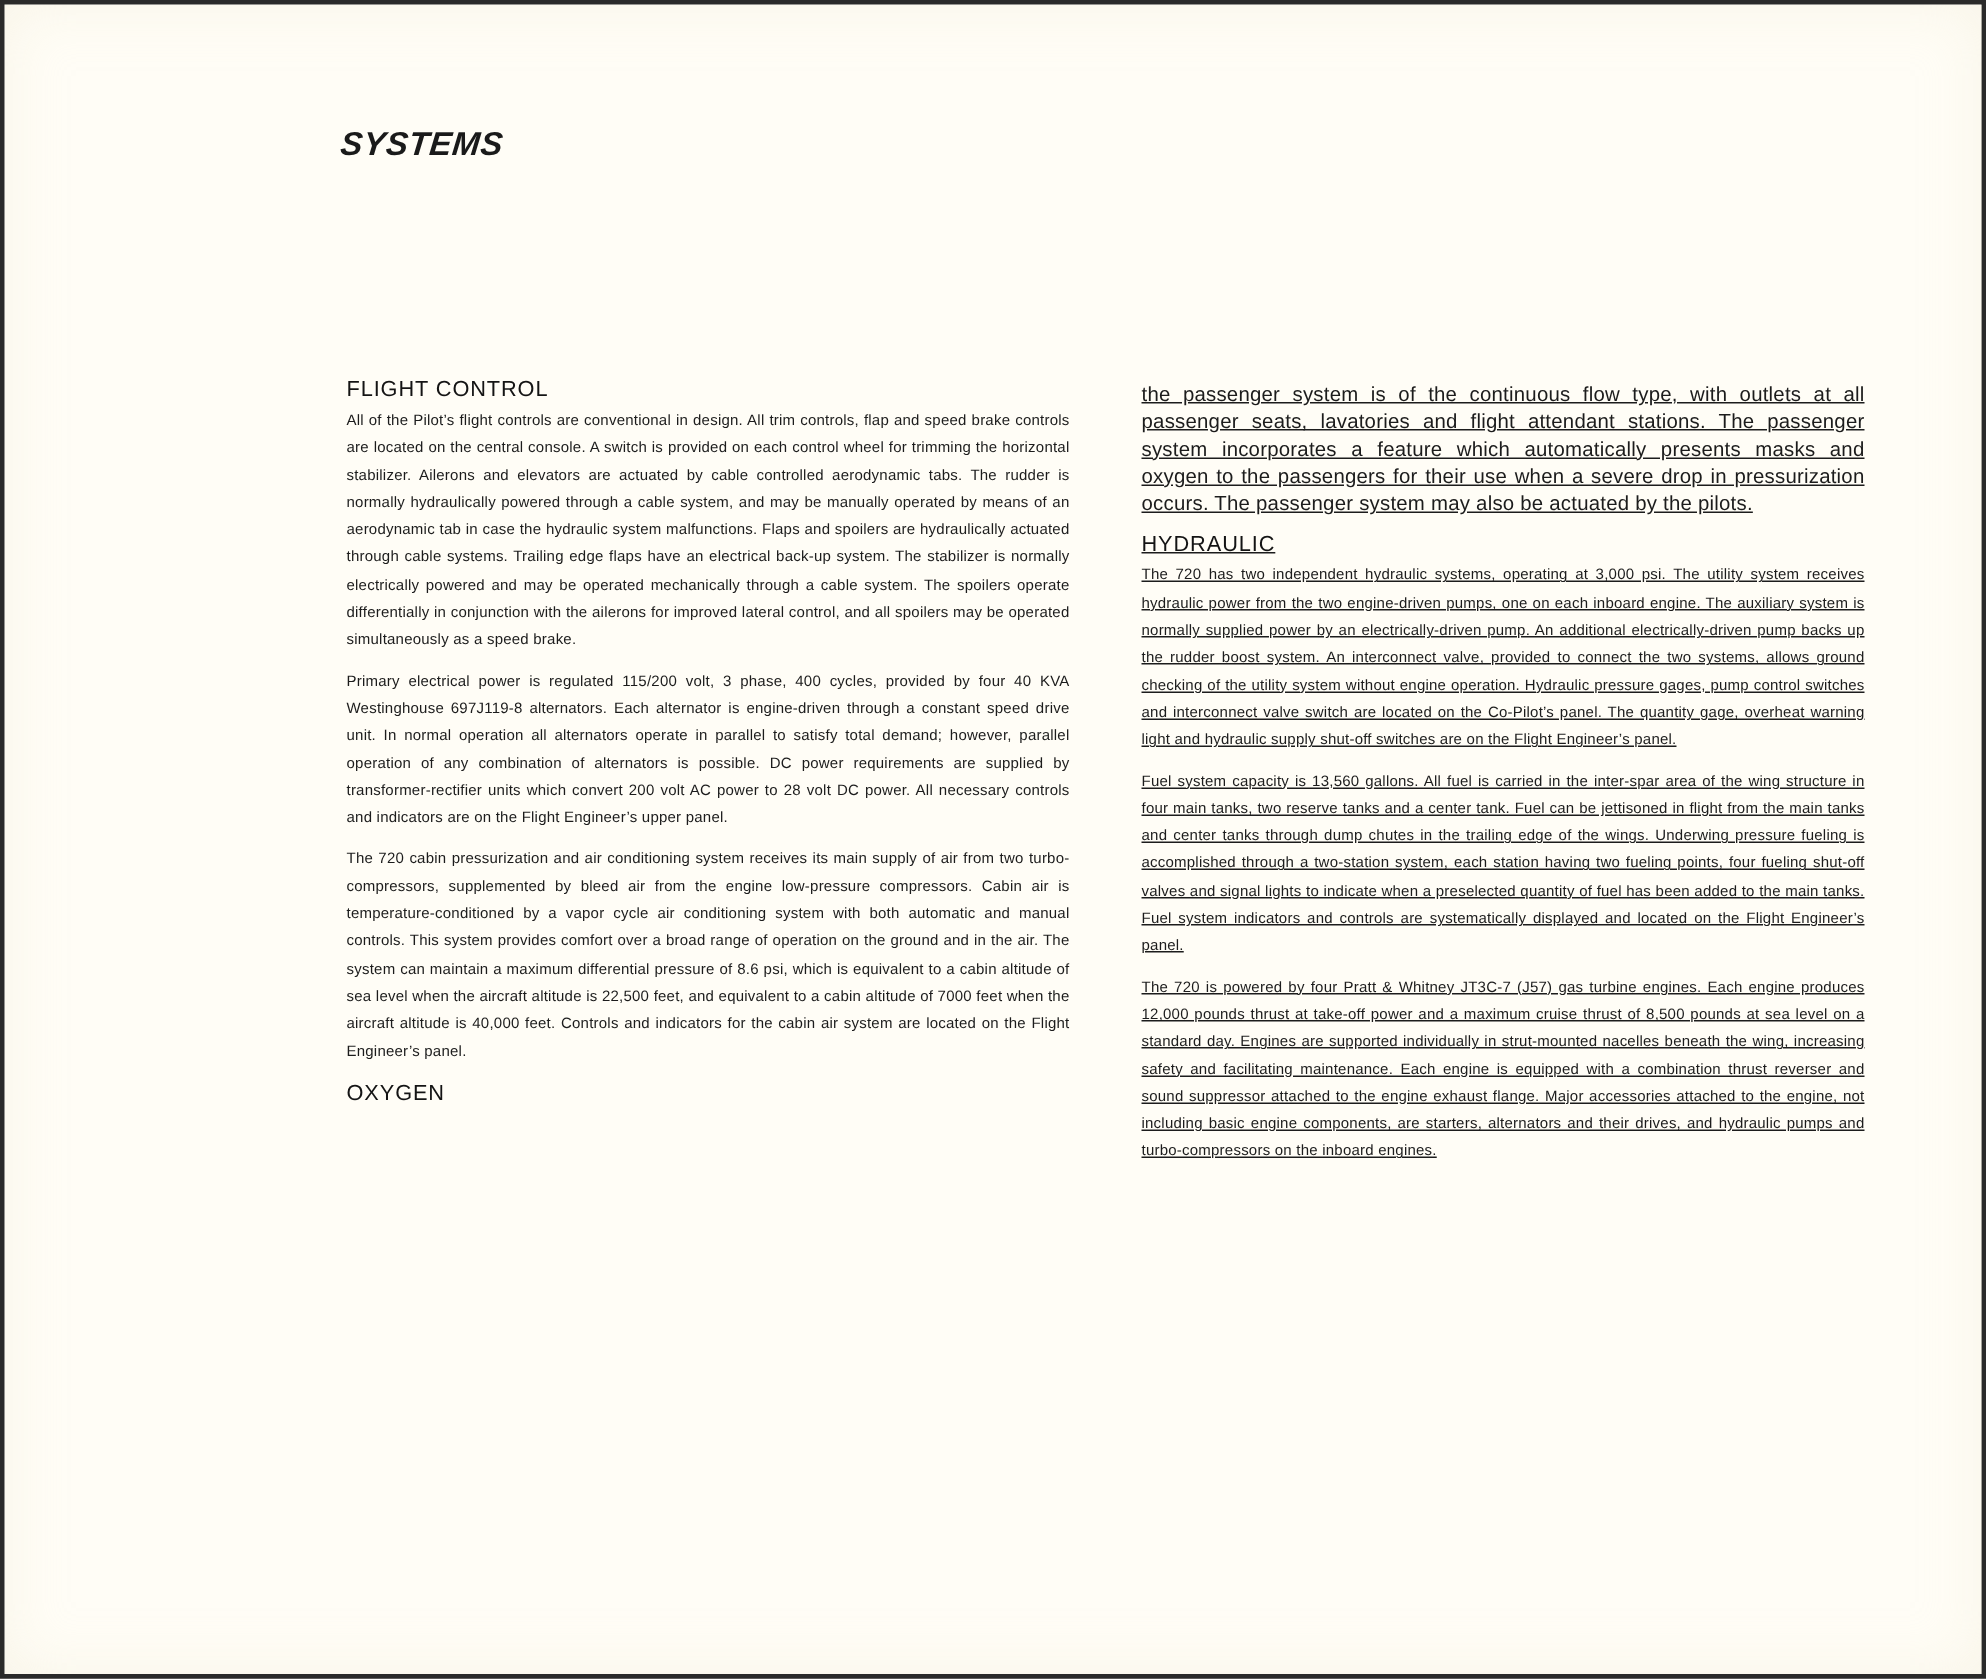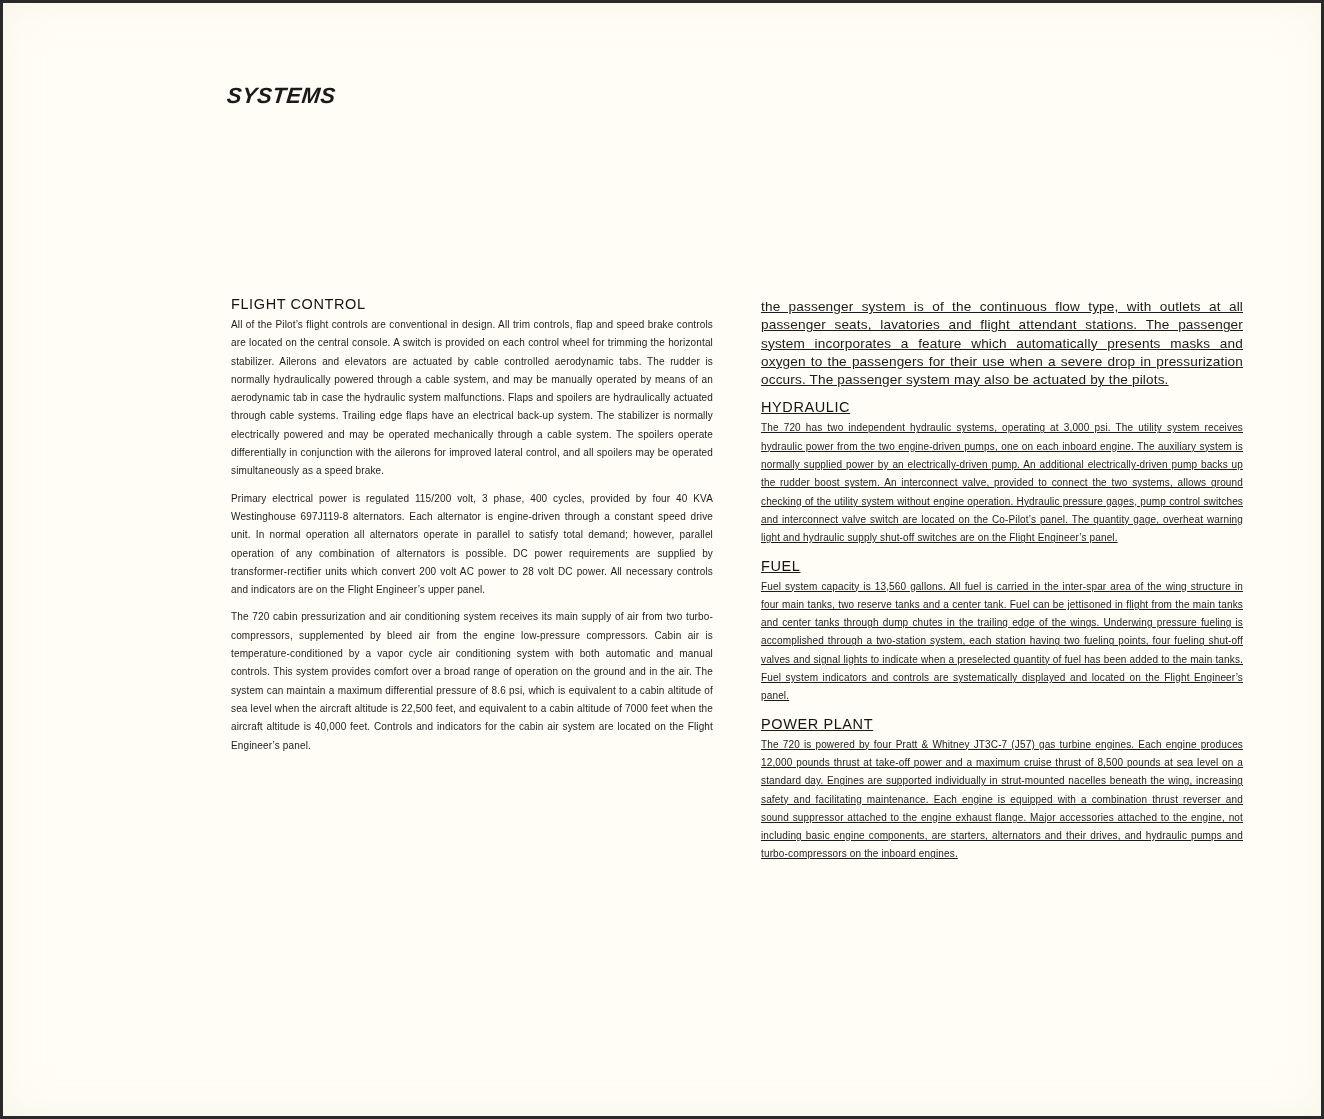--- a/index.html
+++ b/index.html
@@ -34,21 +34,20 @@
       letter-spacing: 0.5px;
       color: #1a1a1a;
       transform: skewX(-6deg);
     }
     .column {
       position: absolute;
       top: 248px;
       width: 482px;
       font-family: "Liberation Sans", sans-serif;
       color: #1c1c1c;
-      margin-top: 44px;
     }
     .column.left { left: 228px; }
     .column.right { left: 758px; top: 251px; text-decoration: underline; }
     .section { margin: 0; }
     .section-heading {
       margin: 0 0 3px 0;
       font-family: "Liberation Sans", sans-serif;
       font-weight: normal;
       font-size: 14.5px;
       letter-spacing: 0.6px;
@@ -83,32 +82,31 @@
       <h2 class="section-heading">FLIGHT CONTROL</h2>
       <p class="section-body">All of the Pilot’s flight controls are conventional in design. All trim controls, flap and speed brake controls are located on the central console. A switch is provided on each control wheel for trimming the horizontal stabilizer. Ailerons and elevators are actuated by cable controlled aerodynamic tabs. The rudder is normally hydraulically powered through a cable system, and may be manually operated by means of an aerodynamic tab in case the hydraulic system malfunctions. Flaps and spoilers are hydraulically actuated through cable systems. Trailing edge flaps have an electrical back-up system. The stabilizer is normally electrically powered and may be operated mechanically through a cable system. The spoilers operate differentially in conjunction with the ailerons for improved lateral control, and all spoilers may be operated simultaneously as a speed brake.</p>
     </section>
     <section class="section">
       <p class="section-body">Primary electrical power is regulated 115/200 volt, 3 phase, 400 cycles, provided by four 40 KVA Westinghouse 697J119-8 alternators. Each alternator is engine-driven through a constant speed drive unit. In normal operation all alternators operate in parallel to satisfy total demand; however, parallel operation of any combination of alternators is possible. DC power requirements are supplied by transformer-rectifier units which convert 200 volt AC power to 28 volt DC power. All necessary controls and indicators are on the Flight Engineer’s upper panel.</p>
     </section>
     <section class="section">
       <p class="section-body">The 720 cabin pressurization and air conditioning system receives its main supply of air from two turbo-compressors, supplemented by bleed air from the engine low-pressure compressors. Cabin air is temperature-conditioned by a vapor cycle air conditioning system with both automatic and manual controls. This system provides comfort over a broad range of operation on the ground and in the air. The system can maintain a maximum differential pressure of 8.6 psi, which is equivalent to a cabin altitude of sea level when the aircraft altitude is 22,500 feet, and equivalent to a cabin altitude of 7000 feet when the aircraft altitude is 40,000 feet. Controls and indicators for the cabin air system are located on the Flight Engineer’s panel.</p>
     </section>
     <section class="section">
+      <h2 class="section-heading">OXYGEN</h2>
     </section>
   </div>
 
   <div class="column right">
     <p class="continuation">the passenger system is of the continuous flow type, with outlets at all passenger seats, lavatories and flight attendant stations. The passenger system incorporates a feature which automatically presents masks and oxygen to the passengers for their use when a severe drop in pressurization occurs. The passenger system may also be actuated by the pilots.</p>
     <section class="section">
       <h2 class="section-heading">HYDRAULIC</h2>
       <p class="section-body">The 720 has two independent hydraulic systems, operating at 3,000 psi. The utility system receives hydraulic power from the two engine-driven pumps, one on each inboard engine. The auxiliary system is normally supplied power by an electrically-driven pump. An additional electrically-driven pump backs up the rudder boost system. An interconnect valve, provided to connect the two systems, allows ground checking of the utility system without engine operation. Hydraulic pressure gages, pump control switches and interconnect valve switch are located on the Co-Pilot’s panel. The quantity gage, overheat warning light and hydraulic supply shut-off switches are on the Flight Engineer’s panel.</p>
     </section>
     <section class="section">
-      <h2 class="section-heading">FUEL</h2>
       <p class="section-body">Fuel system capacity is 13,560 gallons. All fuel is carried in the inter-spar area of the wing structure in four main tanks, two reserve tanks and a center tank. Fuel can be jettisoned in flight from the main tanks and center tanks through dump chutes in the trailing edge of the wings. Underwing pressure fueling is accomplished through a two-station system, each station having two fueling points, four fueling shut-off valves and signal lights to indicate when a preselected quantity of fuel has been added to the main tanks. Fuel system indicators and controls are systematically displayed and located on the Flight Engineer’s panel.</p>
     </section>
     <section class="section">
-      <h2 class="section-heading">POWER PLANT</h2>
       <p class="section-body">The 720 is powered by four Pratt &amp; Whitney JT3C-7 (J57) gas turbine engines. Each engine produces 12,000 pounds thrust at take-off power and a maximum cruise thrust of 8,500 pounds at sea level on a standard day. Engines are supported individually in strut-mounted nacelles beneath the wing, increasing safety and facilitating maintenance. Each engine is equipped with a combination thrust reverser and sound suppressor attached to the engine exhaust flange. Major accessories attached to the engine, not including basic engine components, are starters, alternators and their drives, and hydraulic pumps and turbo-compressors on the inboard engines.</p>
     </section>
   </div>
 
 </div>
 
 </body></html>

